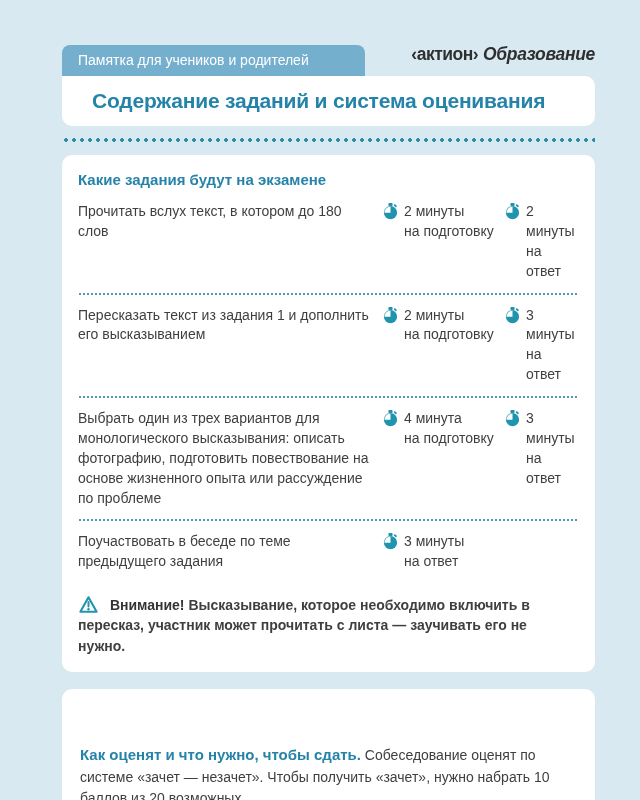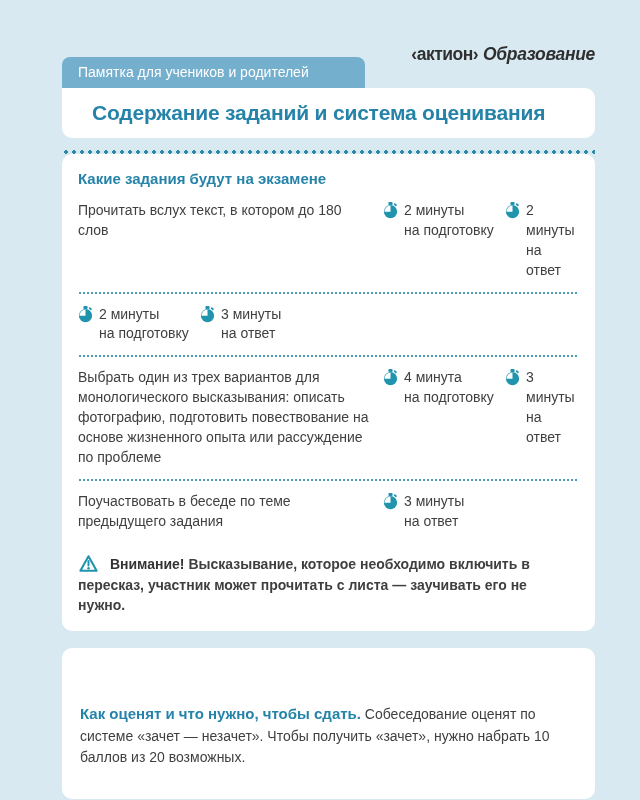--- a/index.html
+++ b/index.html
@@ -24,39 +24,39 @@
   
   .header-row{display:flex;align-items:flex-end;}
   .badge-tab{
     background:var(--tab-blue);color:#fff;
     font-size:14px;line-height:17px;
     padding:7px 56px 7px 16px;
     border-radius:8px 8px 0 0;
     white-space:nowrap;
     text-align:center;
   }
-  .logo{margin-left:auto;padding-bottom:23px;font-size:17.5px;color:var(--logo);white-space:nowrap;}
+  .logo{margin-left:auto;padding-bottom:11px;font-size:17.5px;color:var(--logo);white-space:nowrap;}
   .logo-mark{font-weight:800;letter-spacing:-0.5px;}
   .logo-word{font-style:italic;font-weight:600;letter-spacing:-0.3px;}
 
   .titlebar{
     background:#fff;height:50px;display:flex;align-items:center;
     padding:0 30px;border-radius:0 10px 10px 10px;
   }
   .page-title{color:var(--teal);font-size:21px;font-weight:bold;letter-spacing:-0.2px;}
 
   .dots-divider{
     margin-top:12px;height:4px;
     background-image:radial-gradient(circle,var(--dot) 1.6px,transparent 1.9px);
     background-size:8px 4px;background-position:0 center;background-repeat:repeat-x;
   }
 
   
   .card{background:#fff;border-radius:10px;padding:14px 18px 16px;}
-  .card-exam{padding-left:16px;}
+  .card-exam{margin-top:13px;padding-left:16px;}
   .card-scoring{margin-top:17px;padding-top:16px;}
 
   .teal-heading{color:var(--teal);font-size:15px;font-weight:bold;margin:2px 0 3px;}
 
   
   .task-row{display:flex;padding:11px 0;font-size:14px;line-height:1.42;justify-content:flex-end;}
   .col-task{width:305px;padding-right:12px;}
   .col-prep{width:122px;}
   .col-ans{flex:1;}
   .time-cell{display:flex;align-items:flex-start;}
@@ -119,20 +119,21 @@
     <circle cx="7.5" cy="9.7" r="6.6" fill="#2093ad"></circle>
     <path d="M7.5 9.7 L7.5 3.6 A6.1 6.1 0 0 0 1.4 9.7 Z" fill="#ffffff"></path>
   </svg>
 
         <span><span>2 минуты</span><br><span>на ответ</span></span>
       </div>
     </div>
     <div class="row-sep"></div>
 
     <div class="task-row">
+      <div class="col-task">Пересказать текст из задания 1 и дополнить его высказыванием</div>
       <div class="col-prep time-cell">
 
   <svg class="sw" width="15" height="17" viewBox="0 0 15 17" aria-hidden="true">
     <rect x="5.4" y="0" width="4.2" height="3" rx="1" fill="#2093ad"></rect>
     <rect x="10.6" y="1.8" width="3.4" height="1.8" rx="0.9" fill="#2093ad" transform="rotate(42 12.3 2.7)"></rect>
     <circle cx="7.5" cy="9.7" r="6.6" fill="#2093ad"></circle>
     <path d="M7.5 9.7 L7.5 3.6 A6.1 6.1 0 0 0 1.4 9.7 Z" fill="#ffffff"></path>
   </svg>
 
         <span><span>2 минуты</span><br><span>на подготовку</span></span>

